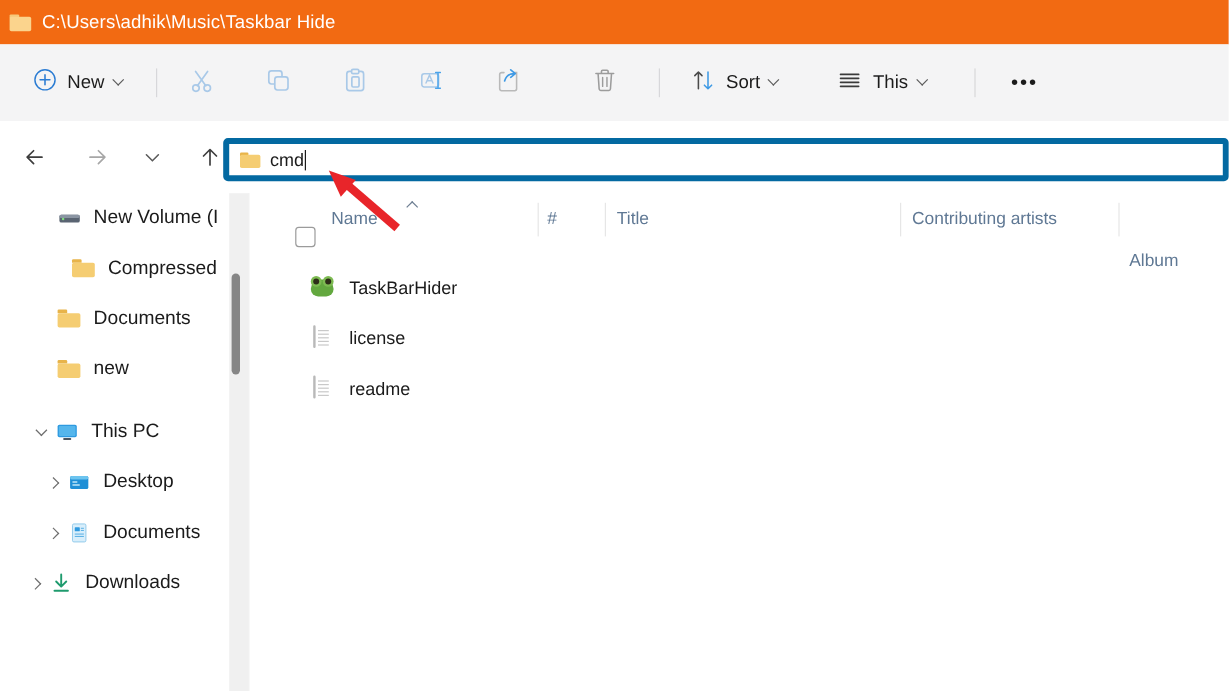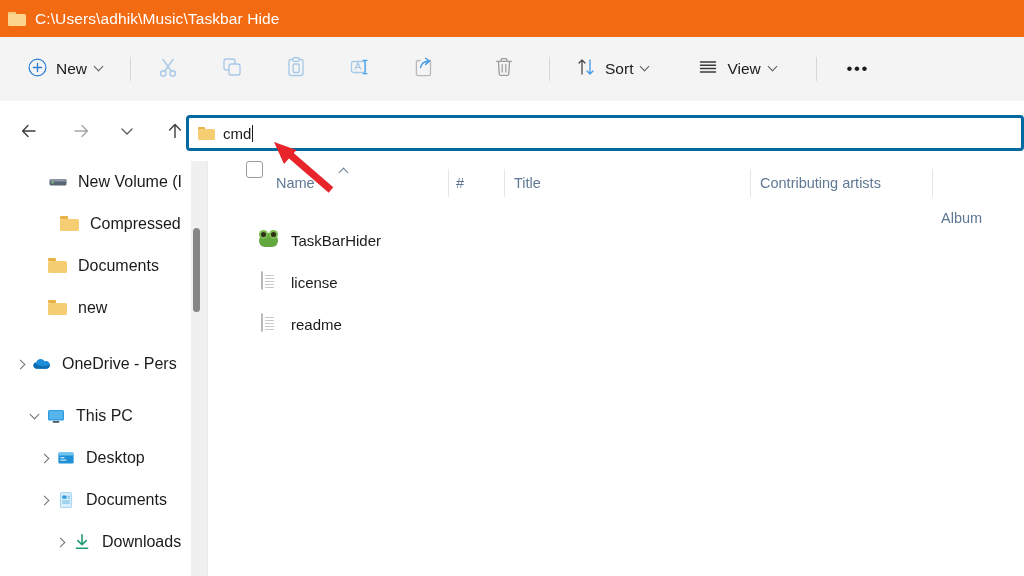--- a/index.html
+++ b/index.html
@@ -70,21 +70,21 @@
     background: #ffffff; display: flex; align-items: center;
   }
   .nav-btn {
     width: 34px; height: 34px; display: flex;
     align-items: center; justify-content: center; border-radius: 4px;
   }
   .addressbox {
     position: absolute; left: 186px; top: 115px;
     width: 838px; height: 36px;
     background: #ffffff;
-    border: 3px solid #0369a1;
+    border: 5px solid #0369a1;
     border-radius: 4px;
     display: flex; align-items: center;
     box-sizing: border-box;
   }
   .addr-folder {
     width: 17px; height: 13px; margin-left: 9px; margin-right: 8px;
     position: relative; flex: none;
   }
   .addr-folder .tab {
     position: absolute; left: 0; top: 0; width: 7px; height: 3px;
@@ -147,21 +147,21 @@
     position: absolute; left: 0; top: 2.5px; width: 19px; height: 12px;
     background: #f5cd72; border-radius: 1.5px;
   }
 
   
   .filelist {
     position: absolute; left: 208px; top: 161px;
     width: 816px; height: 415px; background: #ffffff;
   }
   .col-header {
-    position: relative; height: 45px; display: flex; align-items: flex-start;
+    position: relative; height: 45px; display: flex; align-items: flex-end;
   }
   .col-check {
     width: 15px; height: 15px; border: 1.3px solid #9b9b9b;
     border-radius: 3px; margin-left: 38px; flex: none; background: #fff;
   }
   .col {
     font-size: 14.5px; color: #5f7894; white-space: nowrap;
     position: absolute; top: 14px;
   }
   .col-sep {
@@ -317,21 +317,21 @@
       <span class="tb-label">Sort</span>
       <span class="tb-chevron"></span>
     </div>
 
     <div class="tb-item" style="margin-left:32px;">
       <span class="ico">
         <svg width="20" height="20" viewBox="0 0 20 20">
           <path d="M2.5 5 H17.5 M2.5 8.3 H17.5 M2.5 11.6 H17.5 M2.5 14.9 H17.5" stroke="#3a3a3a" stroke-width="1.5" stroke-linecap="round"></path>
         </svg>
       </span>
-      <span class="tb-label">View</span>
+      <span class="tb-label">This</span>
       <span class="tb-chevron"></span>
     </div>
 
     <div class="tb-sep" style="margin-left:30px;"></div>
 
     <div class="icon-btn" style="margin-left:18px; width:46px;">
       <span style="font-size:17px; color:#1b1b1b; letter-spacing:1.5px; line-height:10px;">•••</span>
     </div>
   </div>
 
@@ -398,32 +398,20 @@
     </div>
 
     <div class="sb-row" style="padding-left:24px;">
       <span class="sb-chev"></span>
       <span class="sb-icon">
         <span class="fld"><span class="tab"></span><span class="body"></span></span>
       </span>
       <span class="sb-label">new</span>
     </div>
 
-    <div class="sb-row" style="padding-left:8px; margin-top:14px;">
-      <span class="sb-chev collapsed">
-          <i></i>
-        </span>
-      <span class="sb-icon">
-        <svg width="20" height="20" viewBox="0 0 20 20">
-          <path d="M5.3 14.8 C2.9 14.8 1.4 13.3 1.4 11.5 C1.4 9.9 2.6 8.6 4.2 8.4 C4.6 6.3 6.4 4.9 8.6 4.9 C10.4 4.9 12 5.9 12.7 7.4 C13.1 7.2 13.6 7.1 14.1 7.1 C16.2 7.1 17.9 8.8 17.9 11 C17.9 13.1 16.2 14.8 14.1 14.8 Z" fill="#1a8cd8"></path>
-          <path d="M5.3 14.8 C2.9 14.8 1.4 13.3 1.4 11.5 C1.4 10.2 2.2 9.1 3.3 8.6 C4.5 10.6 7.5 12.3 11 12.3 C13.7 12.3 16.2 11.6 17.8 10.4 C17.9 10.6 17.9 10.8 17.9 11 C17.9 13.1 16.2 14.8 14.1 14.8 Z" fill="#0d6bb0"></path>
-        </svg>
-      </span>
-      <span class="sb-label">OneDrive - Pers</span>
-    </div>
 
     <div class="sb-row" style="padding-left:22px; margin-top:10px;">
       <span class="sb-chev expanded">
           <i></i>
         </span>
       <span class="sb-icon">
         <svg width="20" height="20" viewBox="0 0 20 20">
           <rect x="2" y="4" width="16" height="10.4" rx="1.5" fill="#2e9ae0"></rect>
           <rect x="3.1" y="5.1" width="13.8" height="8.2" rx="0.8" fill="#55b6ec"></rect>
           <rect x="6.6" y="15" width="6.8" height="1.7" rx="0.8" fill="#4a5560"></rect>
@@ -458,21 +446,21 @@
           <rect x="6.3" y="5.4" width="4.2" height="3.4" rx="0.5" fill="#2e9ae0"></rect>
           <rect x="11.4" y="5.8" width="2.5" height="0.9" fill="#5fb4e6"></rect>
           <rect x="11.4" y="7.6" width="2.5" height="0.9" fill="#5fb4e6"></rect>
           <rect x="6.3" y="10.6" width="7.6" height="0.9" fill="#5fb4e6"></rect>
           <rect x="6.3" y="12.6" width="7.6" height="0.9" fill="#5fb4e6"></rect>
         </svg>
       </span>
       <span class="sb-label">Documents</span>
     </div>
 
-    <div class="sb-row" style="padding-left:48px;">
+    <div class="sb-row" style="padding-left:17px;">
       <span class="sb-chev collapsed">
           <i></i>
         </span>
       <span class="sb-icon">
         <svg width="20" height="20" viewBox="0 0 20 20">
           <path d="M10 2.8 V12.4 M5.8 8.6 L10 12.8 L14.2 8.6" fill="none" stroke="#1f9b6e" stroke-width="1.6" stroke-linecap="round" stroke-linejoin="round"></path>
           <path d="M4.4 16.3 H15.6" stroke="#1f9b6e" stroke-width="1.6" stroke-linecap="round"></path>
         </svg>
       </span>
       <span class="sb-label">Downloads</span>

